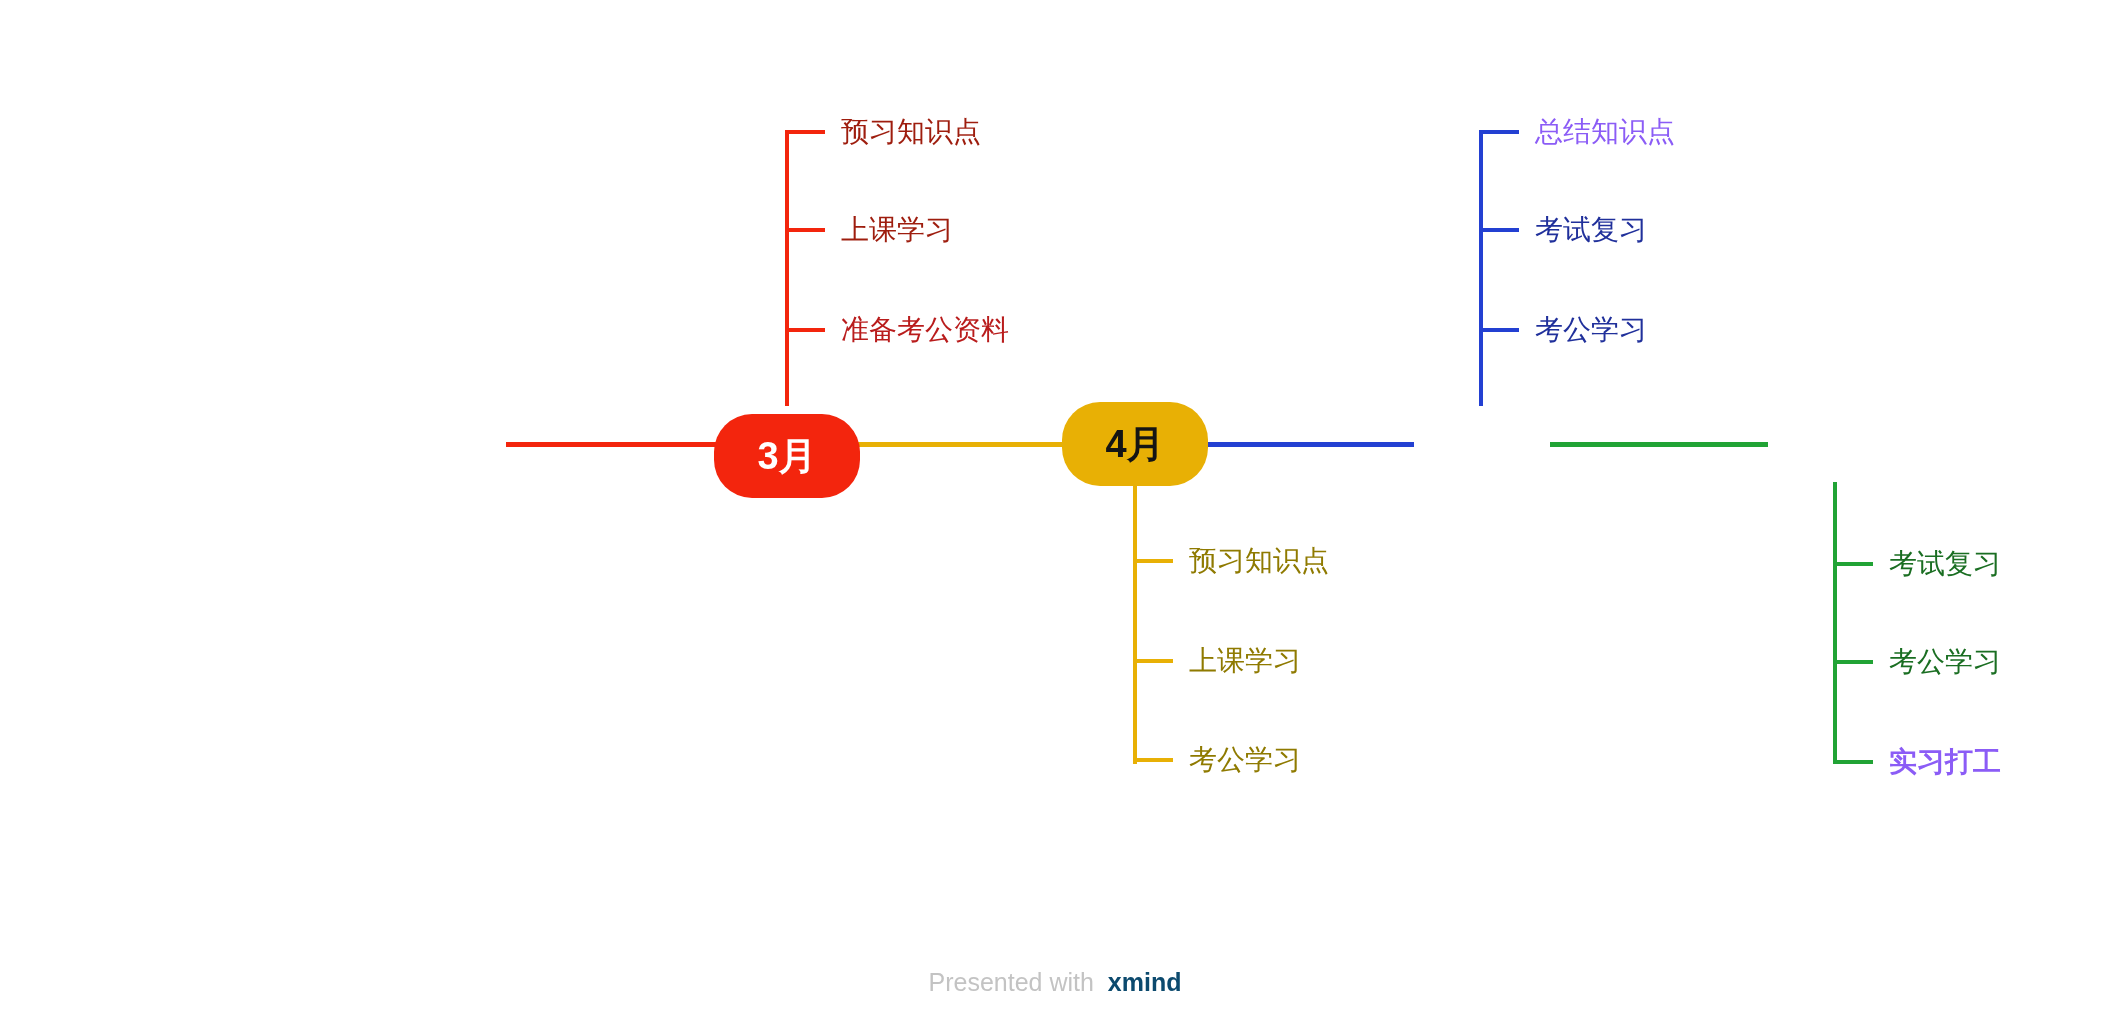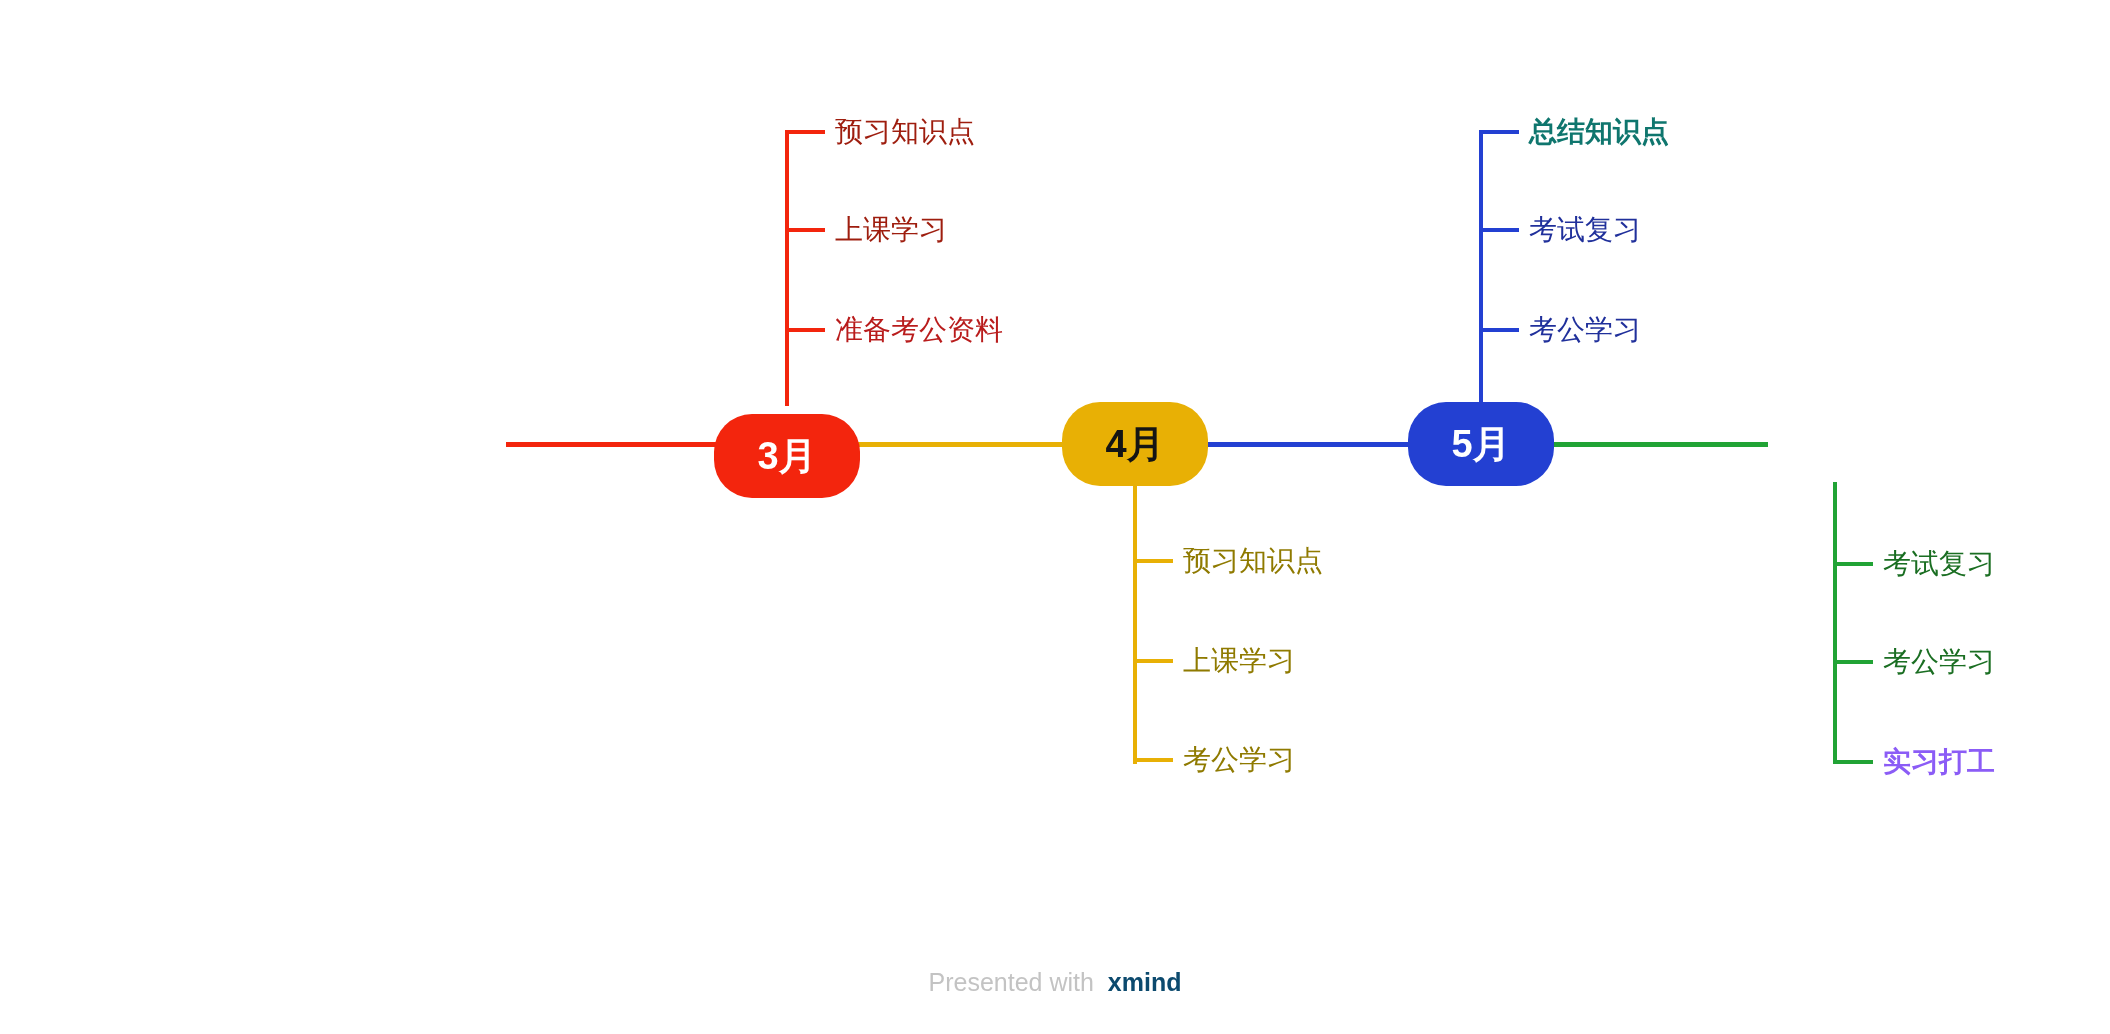--- a/index.html
+++ b/index.html
@@ -49,21 +49,21 @@
   .v2 { left: 1479px; top: 130px; height: 276px; }
   .v3 { left: 1833px; top: 482px; height: 282px; }
 
   
   .branch-item {
     position: absolute; display: flex; align-items: center;
     height: 36px; z-index: 2; white-space: nowrap;
   }
   .branch-item .tick { width: 38px; height: 4px; flex: 0 0 auto; }
   .branch-item .branch-label {
-    margin-left: 10px; font-size: 28px; line-height: 36px;
+    margin-left: 16px; font-size: 28px; line-height: 36px;
   }
 
   
   .footer {
     position: absolute; left: 0; right: 0; top: 968px;
     text-align: center; font-size: 25px; z-index: 2;
   }
   .footer .footer-prefix { color: #c3c3c3; }
   .footer .footer-brand  { color: #0c4a6e; font-weight: bold; margin-left: 7px; }
 </style>
@@ -82,23 +82,20 @@
   <div class="vline v2" style="background-color: rgb(35, 64, 210);"></div>
   <div class="vline v3" style="background-color: rgb(33, 163, 53);"></div>
 
 
   <div class="month-pill m0" style="background-color: rgb(243, 37, 13); color: rgb(255, 255, 255);">
     <span>3月</span>
   </div>
   <div class="month-pill m1" style="background-color: rgb(232, 176, 5); color: rgb(20, 20, 20);">
     <span>4月</span>
   </div>
-  <div class="month-pill m2" style="background-color: rgb(35, 64, 210); color: rgb(255, 255, 255);">
-    <span>5月</span>
-  </div>
 
   <div class="branch-item" style="left:787px; top:114px;">
     <span class="tick" style="background-color: rgb(243, 37, 13);"></span>
     <span class="branch-label" style="color: rgb(158, 29, 14);">预习知识点</span>
   </div>
   <div class="branch-item" style="left:787px; top:212px;">
     <span class="tick" style="background-color: rgb(243, 37, 13);"></span>
     <span class="branch-label" style="color: rgb(158, 29, 14);">上课学习</span>
   </div>
   <div class="branch-item" style="left:787px; top:312px;">
@@ -114,21 +111,21 @@
     <span class="tick" style="background-color: rgb(232, 176, 5);"></span>
     <span class="branch-label" style="color: rgb(143, 122, 0);">上课学习</span>
   </div>
   <div class="branch-item" style="left:1135px; top:742px;">
     <span class="tick" style="background-color: rgb(232, 176, 5);"></span>
     <span class="branch-label" style="color: rgb(143, 122, 0);">考公学习</span>
   </div>
 
   <div class="branch-item" style="left:1481px; top:114px;">
     <span class="tick" style="background-color: rgb(35, 64, 210);"></span>
-    <span class="branch-label" style="color: #0f766e; font-weight: bold;">总结知识点</span>
+    <span class="branch-label" style="color: #8b5cf6;">总结知识点</span>
   </div>
   <div class="branch-item" style="left:1481px; top:212px;">
     <span class="tick" style="background-color: rgb(35, 64, 210);"></span>
     <span class="branch-label" style="color: rgb(32, 48, 155);">考试复习</span>
   </div>
   <div class="branch-item" style="left:1481px; top:312px;">
     <span class="tick" style="background-color: rgb(35, 64, 210);"></span>
     <span class="branch-label" style="color: rgb(32, 48, 155);">考公学习</span>
   </div>
 

